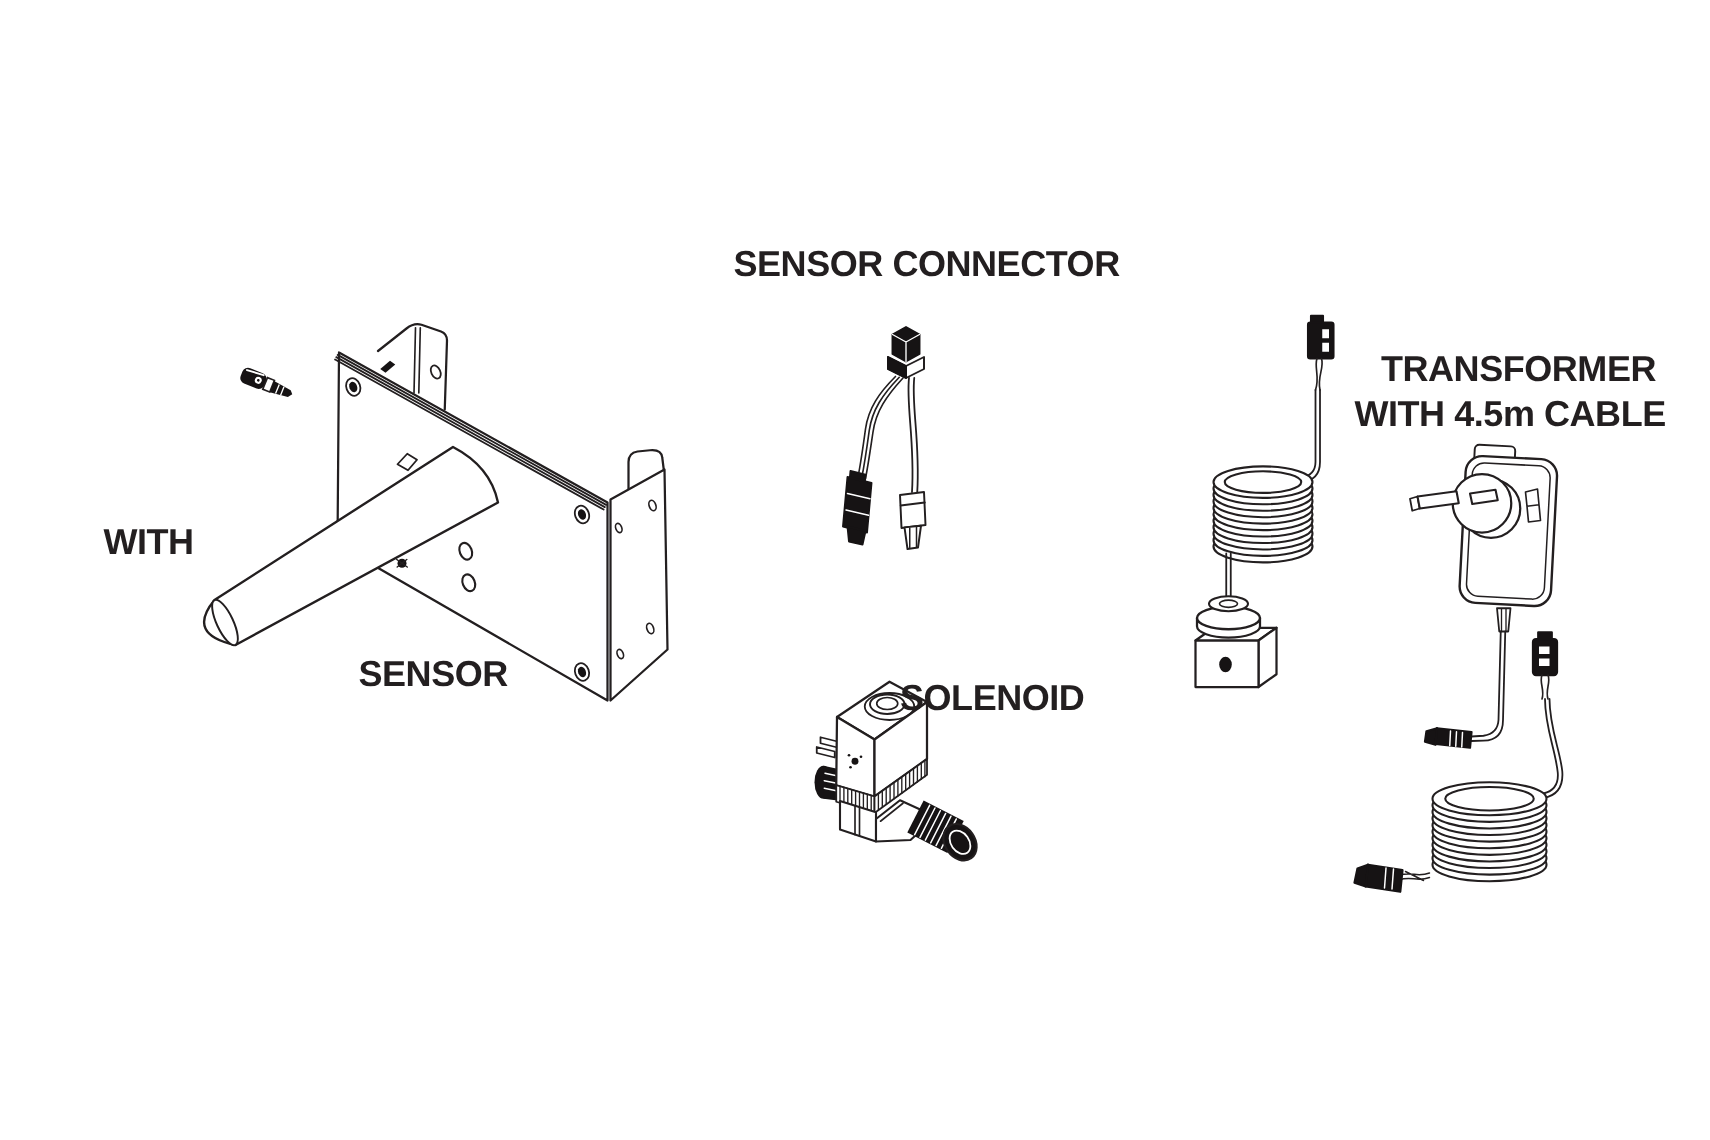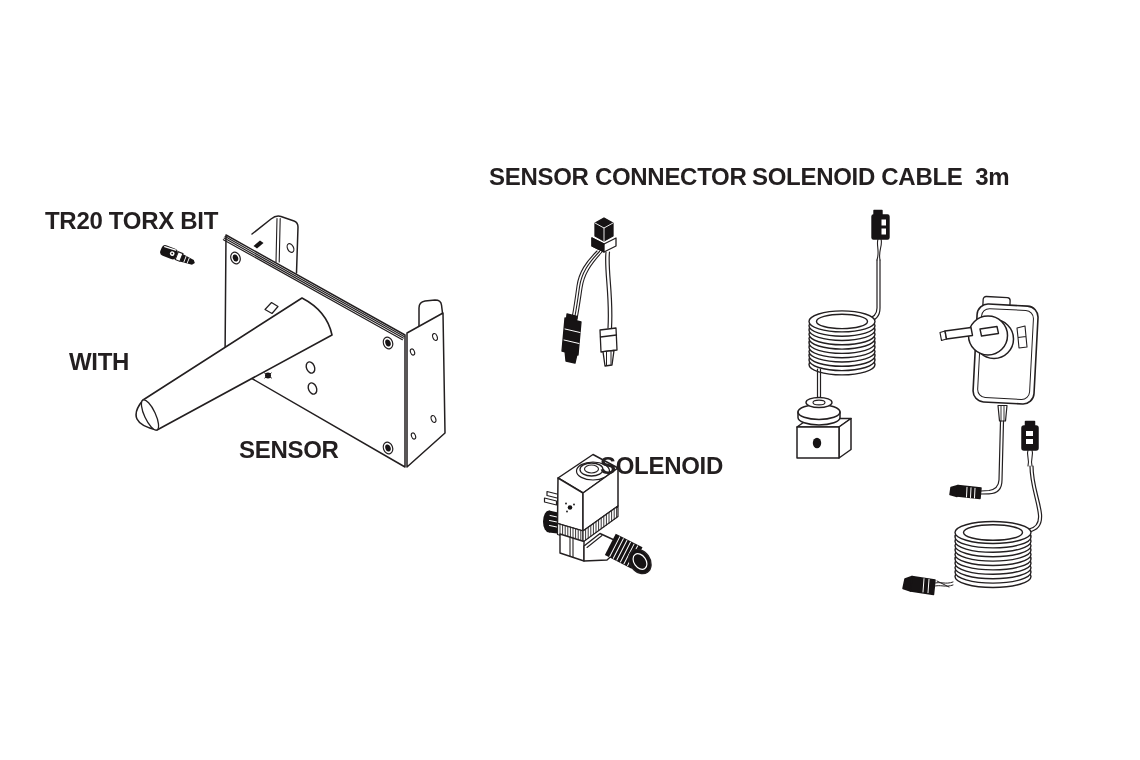--- a/index.html
+++ b/index.html
@@ -267,28 +267,30 @@
       </g>
 
       <g>
         <path d="M10,284 L17,281.5 L15.5,296 L8,293.5 Z" fill="#161314" stroke="#161314"></path>
         <path d="M17,281.5 L40,285 L38.5,299.5 L15.5,296 Z" fill="#161314" stroke="#161314"></path>
         <path d="M34,284.4 L33,297.7 M29,283.7 L28,297" stroke="#fff" stroke-width="1"></path>
       </g>
     </g>
   </svg>
 
-  <div class="label" style="left:45px;top:206px">TR20 TORX BIT</div>
 
   <div class="label" style="left:69px;top:347px">WITH</div>
 
   <div class="label" style="left:239px;top:435px">SENSOR</div>
 
   <div class="label" style="left:489px;top:162px">
     <span class="ln">SENSOR CONNECTOR</span>
   </div>
 
-  <div class="label pre" style="left:752px;top:162px">SOLENOID CABLE  3m</div>
 
   <div class="label" style="left:600px;top:451px">SOLENOID</div>
 
+  <div class="label right" style="left:903px;top:232px;width:201px">
+    <span class="ln">TRANSFORMER</span>
+    <span class="ln">WITH 4.5m CABLE</span>
+  </div>
 
 </div>
 
 </body></html>

